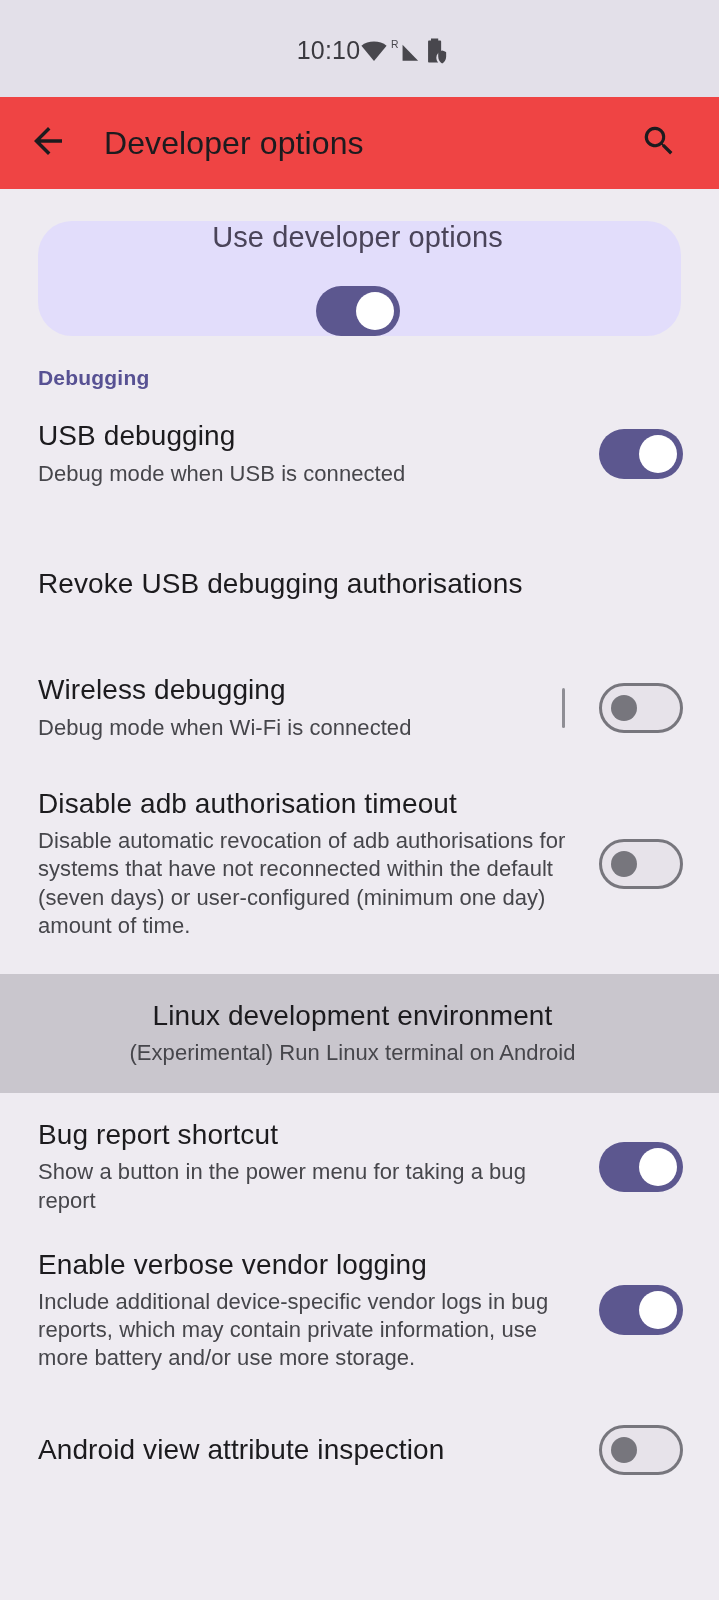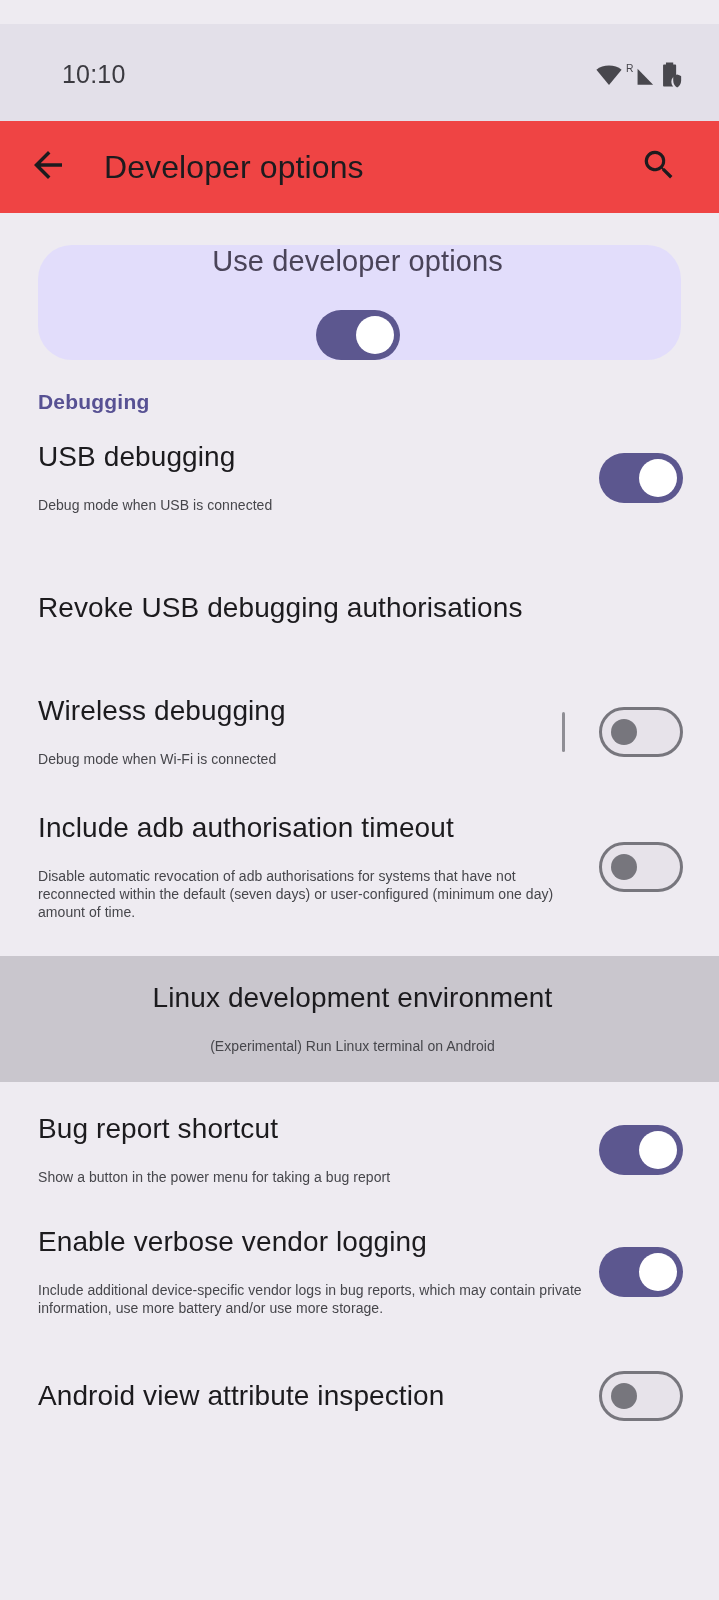--- a/index.html
+++ b/index.html
@@ -14,24 +14,23 @@
     overflow: hidden;
     position: relative;
   }
 
   
   .statusbar {
     height: 97px;
     background: #e3e0e9;
     display: flex;
     align-items: center;
-    justify-content: space-between;
+    justify-content: center;
     padding: 4px 36px 0 62px;
     box-sizing: border-box;
-    margin-top: 24px;
   }
   .status-time {
     font-size: 25px;
     color: #3b3a40;
     letter-spacing: .2px;
   }
   .status-icons {
     display: flex;
     align-items: center;
     gap: 3px;
@@ -112,24 +111,24 @@
     min-width: 0;
     padding-right: 16px;
   }
   .pref-title {
     font-size: 28px;
     color: #1c1b1e;
     letter-spacing: .1px;
     line-height: 1.15;
   }
   .pref-summary {
-    font-size: 14px;
+    font-size: 22px;
     color: #46464b;
     line-height: 1.28;
-    margin-top: 24px;
+    margin-top: 7px;
     letter-spacing: .05px;
   }
   .pref-right {
     display: flex;
     align-items: center;
     flex: none;
   }
   .divider-v {
     width: 3px;
     height: 40px;
@@ -257,21 +256,21 @@
     <div class="pref-right">
       <div class="divider-v"></div>
       <div class="switch off">
         <div class="knob"></div>
       </div>
     </div>
   </div>
 
   <div class="pref" style="margin-top:38px;">
     <div class="pref-text">
-      <div class="pref-title">Include adb authorisation timeout</div>
+      <div class="pref-title">Disable adb authorisation timeout</div>
       <div class="pref-summary">Disable automatic revocation of adb authorisations for systems that have not reconnected within the default (seven days) or user-configured (minimum one day) amount of time.</div>
     </div>
     <div class="pref-right">
       <div class="switch off">
         <div class="knob"></div>
       </div>
     </div>
   </div>
 
   <div class="pref row-highlight" style="margin-top:34px;padding-top:26px;padding-bottom:26px;text-align:center;">

